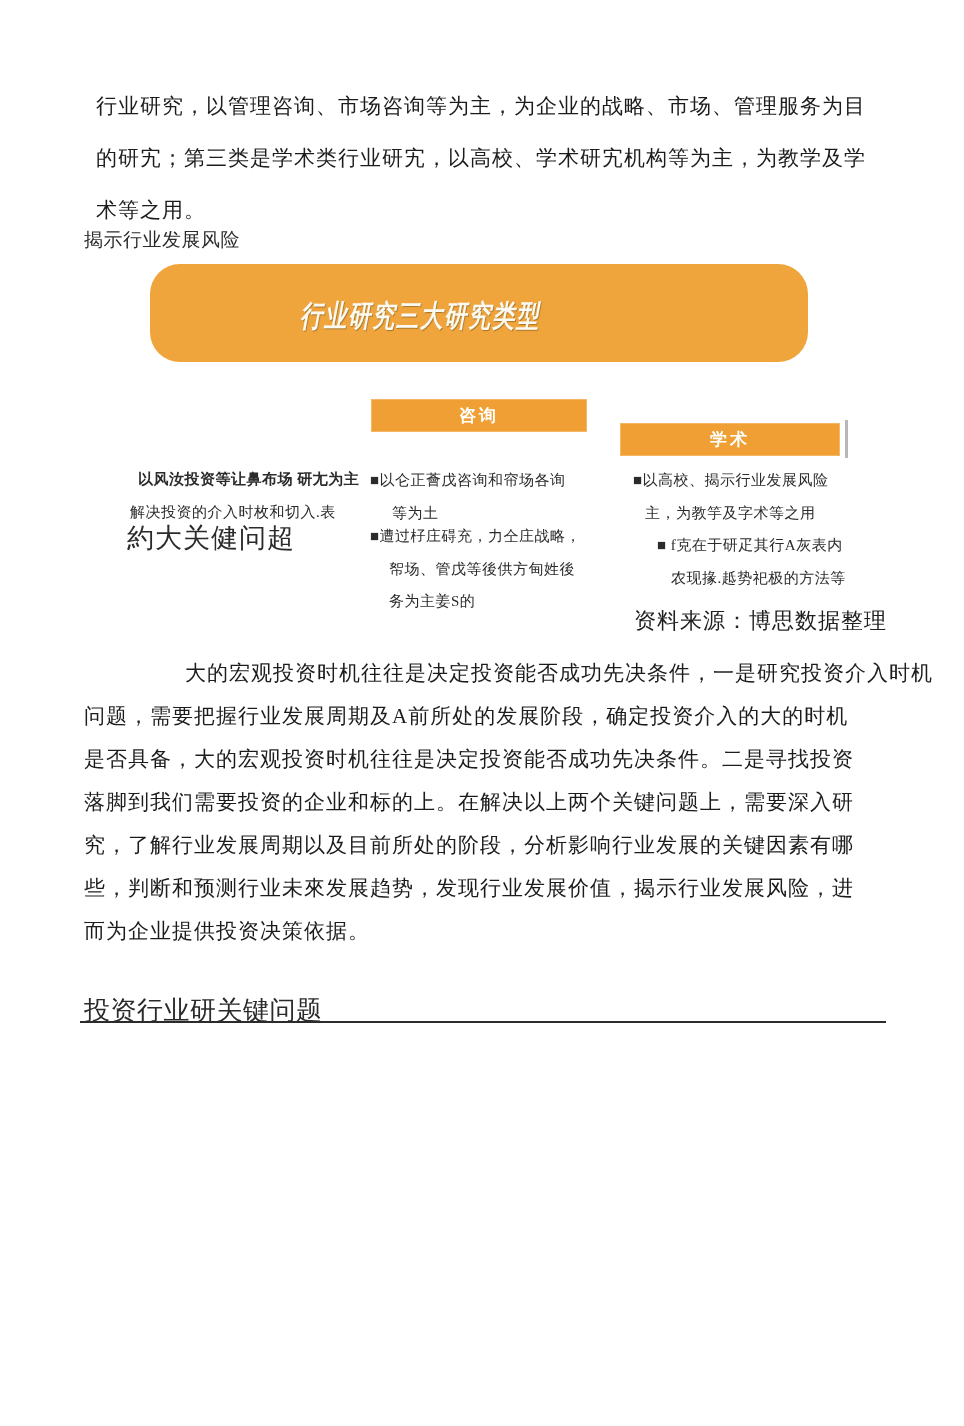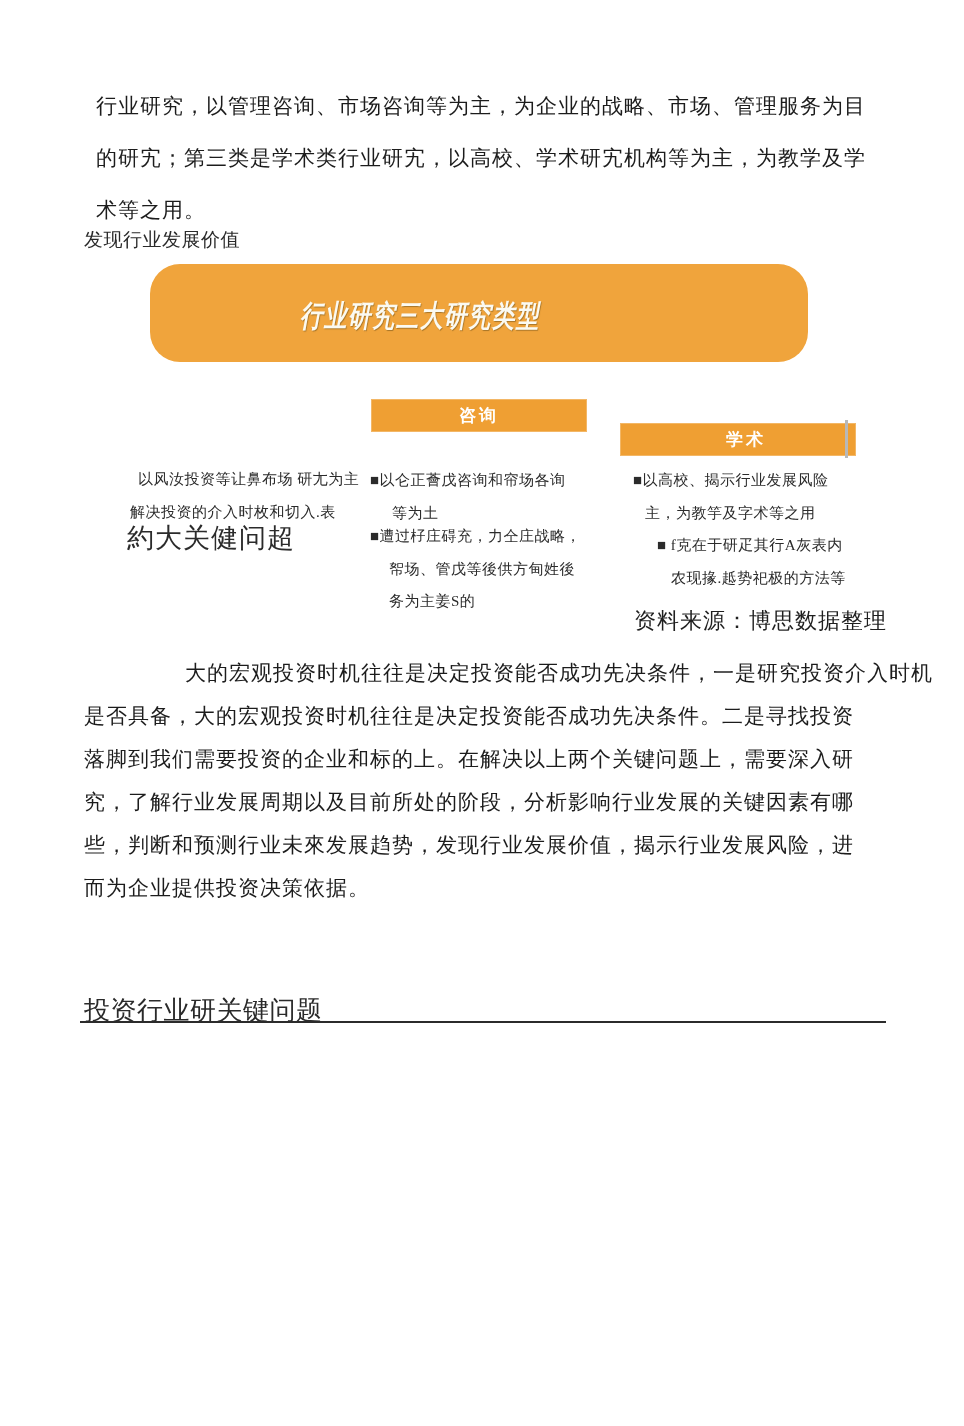--- a/index.html
+++ b/index.html
@@ -29,25 +29,25 @@
     text-shadow: 1px 1px 1px rgba(110, 80, 25, 0.55);
     white-space: nowrap;
   }
   .bar {
     height: 33px; background: var(--bar-orange, #EF9F33);
     color: #fff; text-align: center; font-size: 17px; font-weight: bold;
     line-height: 33px; letter-spacing: 3px;
     box-shadow: inset 0 0 0 1px rgba(255,255,255,0.25);
   }
   .bar-consulting { left: 371px; top: 399px; width: 216px; }
-  .bar-academic   { left: 620px; top: 423px; width: 220px; padding-left: 16px; }
+  .bar-academic   { left: 620px; top: 423px; width: 220px; }
   .vline { left: 845px; top: 420px; width: 3px; height: 38px; background: var(--divider-gray, #b8b8b8); }
 
   .fig-small { font-size: 15px; letter-spacing: 0.5px; color: #2b2b2b; }
-  .inv-l1 { left: 138px; top: 470px; }
+  .inv-l1 { left: 138px; top: 470px; font-weight: bold; }
   .inv-l2 { left: 130px; top: 503px; }
   .inv-em { left: 127px; top: 520px; font-size: 27px; letter-spacing: 1px; color: #2b2b2b; }
 
   .con-b1l1 { left: 370px; top: 471px; }
   .con-b1l2 { left: 392px; top: 504px; }
   .con-b2l1 { left: 370px; top: 527px; }
   .con-b2l2 { left: 389px; top: 560px; }
   .con-b2l3 { left: 389px; top: 592px; }
 
   .aca-b1l1 { left: 633px; top: 471px; }
@@ -68,21 +68,21 @@
 </style>
 </head>
 <body>
 
 <div class="abs intro">
   <div class="line">行业研究，以管理咨询、市场咨询等为主，为企业的战略、市场、管理服务为目</div>
   <div class="line">的研宄；第三类是学术类行业研宄，以高校、学术研宄机构等为主，为教学及学</div>
   <div class="line">术等之用。</div>
 </div>
 
-<div class="abs figcaption">发现行业发展价值</div>
+<div class="abs figcaption">揭示行业发展风险</div>
 
 <div class="abs banner">
   <span class="banner-title">行业研究三大研究类型</span>
 </div>
 
 <div class="abs bar bar-consulting">咨询</div>
 <div class="abs bar bar-academic">学术</div>
 <div class="abs vline"></div>
 
 <div class="abs fig-small inv-l1">以风汝投资等让鼻布场 研尢为主</div>
@@ -97,20 +97,21 @@
 
 <div class="abs fig-small aca-b1l1">■以高校、揭示行业发展风险</div>
 <div class="abs fig-small aca-b1l2">主，为教竽及字术等之用</div>
 <div class="abs fig-small aca-b2l1">■ f克在于研疋其行A灰表内</div>
 <div class="abs fig-small aca-b2l2">农现掾.趆势祀极的方法等</div>
 
 <div class="abs source">资料来源：博思数据整理</div>
 
 <div class="abs bodypara">
   <div class="line indent">大的宏观投资时机往往是决定投资能否成功先决条件，一是研究投资介入时机</div>
+  <div class="line">问题，需要把握行业发展周期及A前所处的发展阶段，确定投资介入的大的时机</div>
   <div class="line">是否具备，大的宏观投资时机往往是决定投资能否成功先决条件。二是寻找投资</div>
   <div class="line">落脚到我们需要投资的企业和标的上。在解决以上两个关键问题上，需要深入研</div>
   <div class="line">究，了解行业发展周期以及目前所处的阶段，分析影响行业发展的关键因素有哪</div>
   <div class="line">些，判断和预测行业未來发展趋势，发现行业发展价值，揭示行业发展风险，进</div>
   <div class="line">而为企业提供投资决策依据。</div>
 </div>
 
 <div class="abs heading2">投资行业研关键问题</div>
 <div class="abs rule"></div>
 

